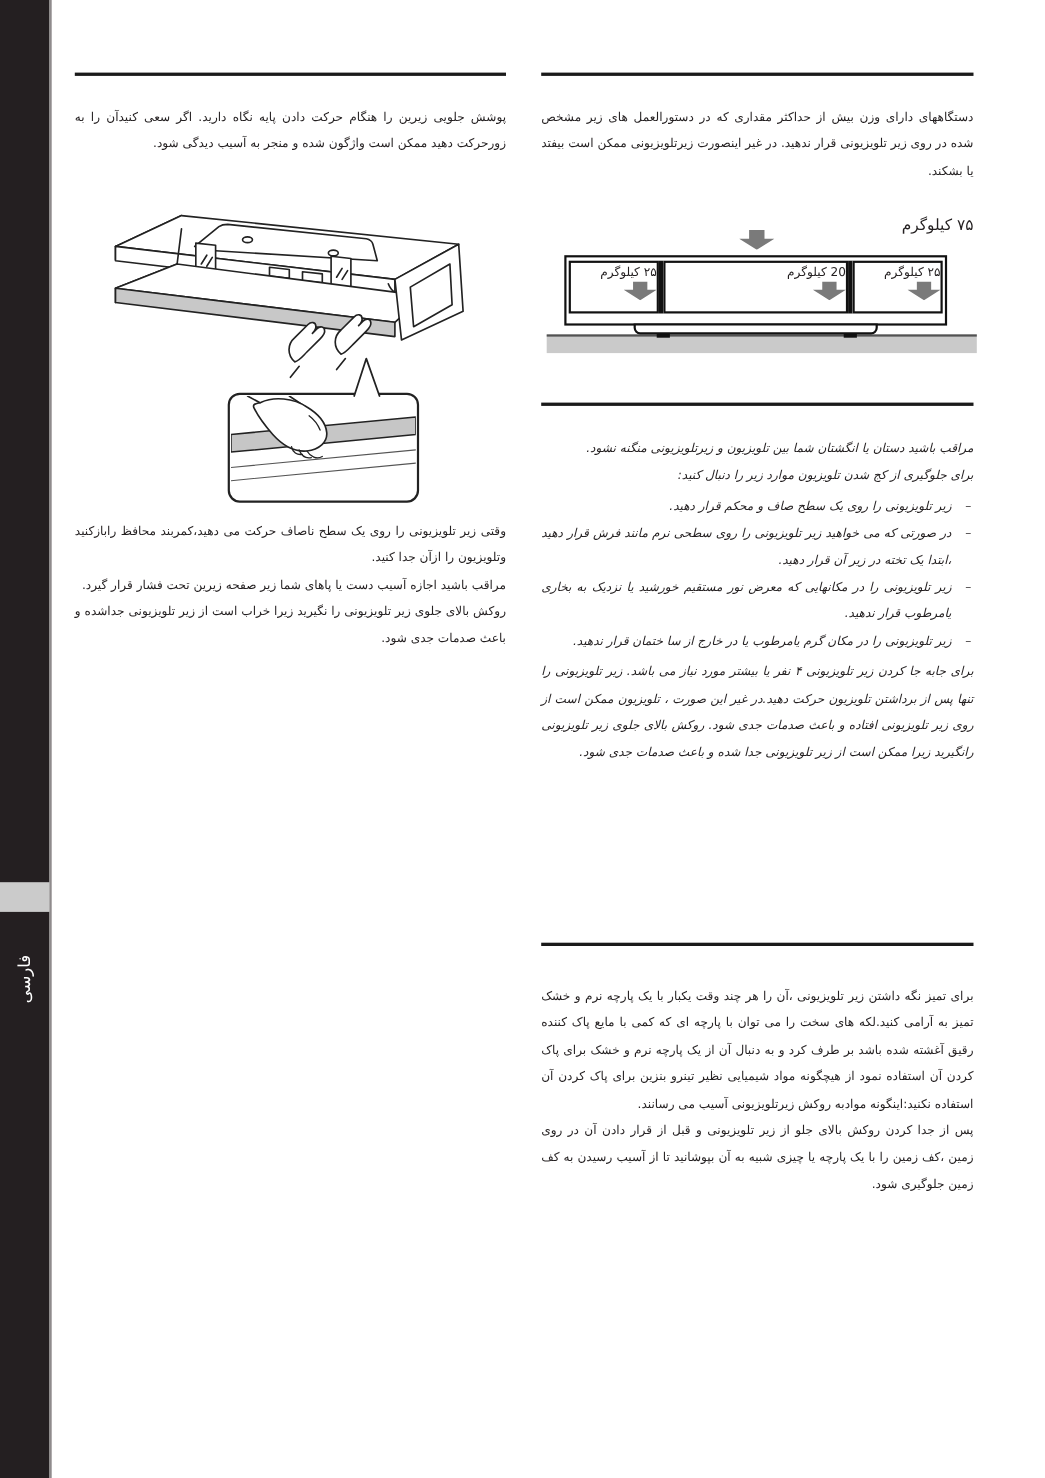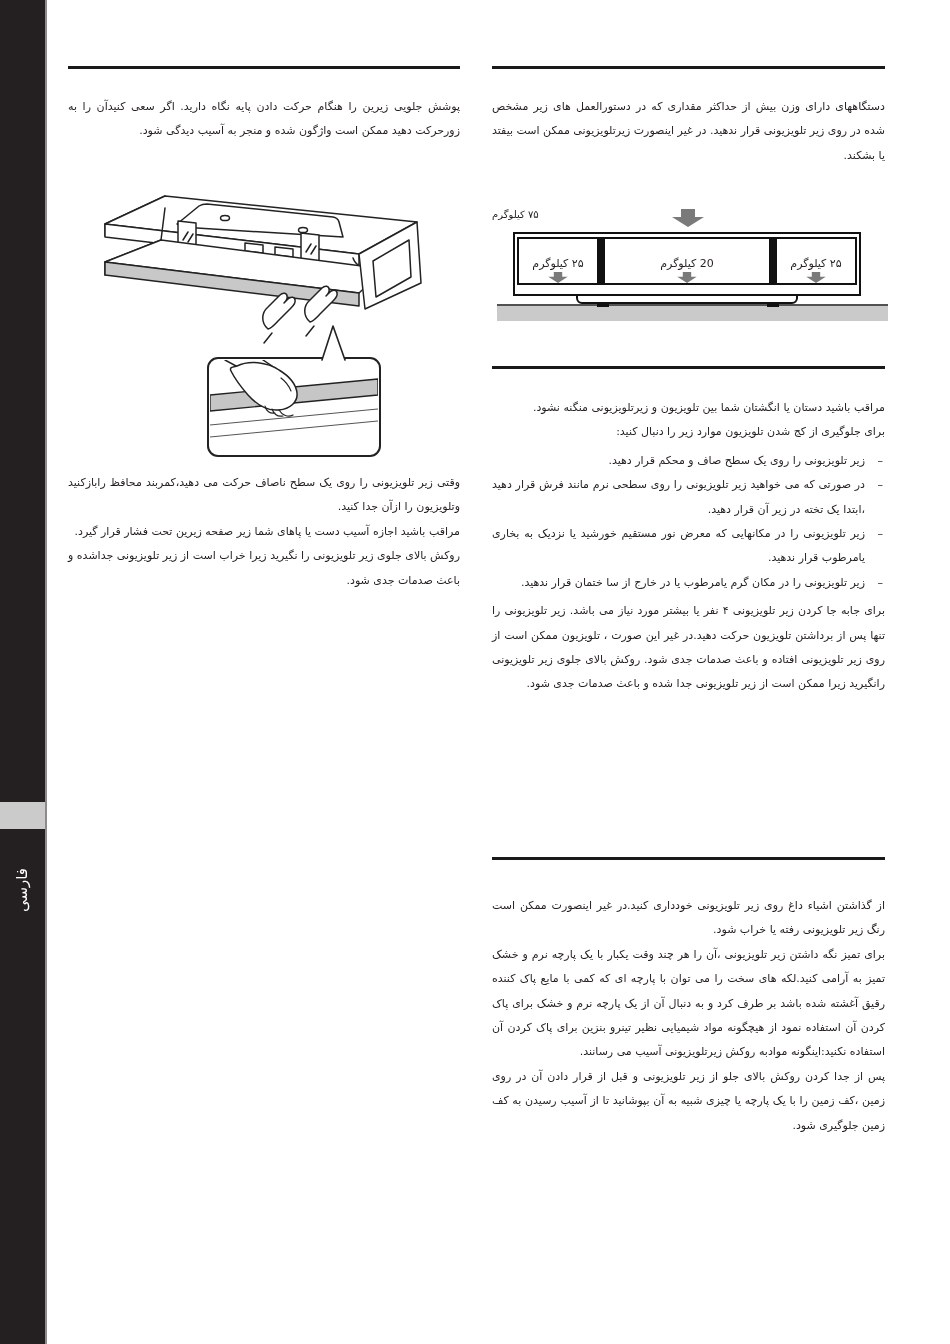--- a/index.html
+++ b/index.html
@@ -26,29 +26,29 @@
   .txt{position:absolute;direction:rtl;text-align:justify;
     font-size:11px;line-height:24.4px;}
   .txt p{margin:0;}
   .txt p + p{margin-top:0;}
   .col-l{left:68px;width:392px;}
   .col-r{left:492px;width:393px;}
   .li{position:relative;padding-right:20px;margin:0;}
   .li .dash{position:absolute;right:2px;top:0;}
   .mt4{margin-top:4px !important;}
   
-  .wlabel{position:absolute;left:492px;top:208px;width:393px;text-align:left;
-    direction:rtl;font-size:10px;line-height:14px;}
+  .wlabel{position:absolute;left:492px;top:198px;width:393px;text-align:right;
+    direction:rtl;font-size:14px;line-height:14px;}
   .warrow{position:absolute;}
   .wbox{position:absolute;left:513px;top:232px;width:348px;height:64px;
     box-sizing:border-box;border:2px solid #111;background:#fff;
     display:flex;flex-direction:row;align-items:flex-start;padding:3px 2px 0 2px;}
   .wcell{box-sizing:border-box;border:2px solid #111;height:48px;direction:rtl;
-    display:flex;flex-direction:column;align-items:center;justify-content:flex-start;
-    font-size:11px;line-height:14px;padding-top:18px;background:#fff;}
+    display:flex;flex-direction:column;align-items:flex-start;justify-content:flex-start;
+    font-size:11px;line-height:14px;padding-top:2px;background:#fff;}
   .wcell .cell-arrow{margin-top:1px;}
   .wc-side{width:82px;}
   .wc-mid{flex:1 1 auto;}
   .wgap{width:4px;height:48px;background:#111;flex:0 0 auto;}
   .plate{position:absolute;left:576px;top:294px;width:222px;height:10px;background:#fff;
     box-sizing:border-box;border:2px solid #111;border-radius:0 0 6px 6px;z-index:2;}
   .foot{position:absolute;top:303px;width:12px;height:4px;background:#111;z-index:1;}
   .floor{position:absolute;left:497px;top:304px;width:391px;height:17px;background:#cacaca;
     box-sizing:border-box;border-top:2px solid #525252;}
   
@@ -161,21 +161,21 @@
       <svg class="cell-arrow" width="30" height="17" viewBox="0 0 30 17">
         <polygon points="8.5,0 21.5,0 21.5,7.5 30,7.5 15,17 0,7.5 8.5,7.5" fill="#7a7a7a"></polygon>
       </svg>
     </div>
   </div>
   <div class="plate"></div>
   <div class="foot" style="left:597px;"></div>
   <div class="foot" style="left:767px;"></div>
   <div class="floor"></div>
 
-  <div class="txt col-r" style="top:396px;">
+  <div class="txt col-r" style="top:396px;font-style:italic;">
     <p>مراقب باشید دستان یا انگشتان شما بین تلویزیون و زیرتلویزیونی منگنه نشود.</p>
     <p>برای جلوگیری از کج شدن تلویزیون موارد زیر را دنبال کنید:</p>
     <div class="li mt4">
       <span class="dash">–</span>
       <span>زیر تلویزیونی را روی یک سطح صاف و محکم قرار دهید.</span>
     </div>
     <div class="li">
       <span class="dash">–</span>
       <span>در صورتی که می خواهید زیر تلویزیونی را روی سطحی نرم مانند فرش قرار دهید ،ابتدا یک تخته در زیر آن قرار دهید.</span>
     </div>
@@ -184,18 +184,17 @@
       <span>زیر تلویزیونی را در مکانهایی که معرض نور مستقیم خورشید یا نزدیک به بخاری یامرطوب قرار ندهید.</span>
     </div>
     <div class="li">
       <span class="dash">–</span>
       <span>زیر تلویزیونی را در مکان گرم یامرطوب یا در خارج از سا ختمان قرار ندهید.</span>
     </div>
     <p class="mt4">برای جابه جا کردن زیر تلویزیونی ۴ نفر یا بیشتر مورد نیاز می باشد. زیر تلویزیونی را تنها پس از برداشتن تلویزیون حرکت دهید.در غیر این صورت ، تلویزیون ممکن است از روی زیر تلویزیونی افتاده و باعث صدمات جدی شود. روکش بالای جلوی زیر تلویزیونی رانگیرید زیرا ممکن است از زیر تلویزیونی جدا شده و باعث صدمات جدی شود.</p>
   </div>
 
   <div class="txt col-r" style="top:894px;">
-    <p>از گذاشتن اشیاء داغ روی زیر تلویزیونی خودداری کنید.در غیر اینصورت ممکن است رنگ زیر تلویزیونی رفته یا خراب شود.</p>
     <p>برای تمیز نگه داشتن زیر تلویزیونی ،آن را هر چند وقت یکبار با یک پارچه نرم و خشک تمیز به آرامی کنید.لکه های سخت را می توان با پارچه ای که کمی با مایع پاک کننده رقیق آغشته شده باشد بر طرف کرد و به دنبال آن از یک پارچه نرم و خشک برای پاک کردن آن استفاده نمود از هیچگونه مواد شیمیایی نظیر تینرو بنزین برای پاک کردن آن استفاده نکنید:اینگونه موادبه روکش زیرتلویزیونی آسیب می رسانند.</p>
     <p>پس از جدا کردن روکش بالای جلو از زیر تلویزیونی و قبل از قرار دادن آن در روی زمین ،کف زمین را با یک پارچه یا چیزی شبیه به آن بپوشانید تا از آسیب رسیدن به کف زمین جلوگیری شود.</p>
   </div>
 
 </div>
 
 </body></html>

